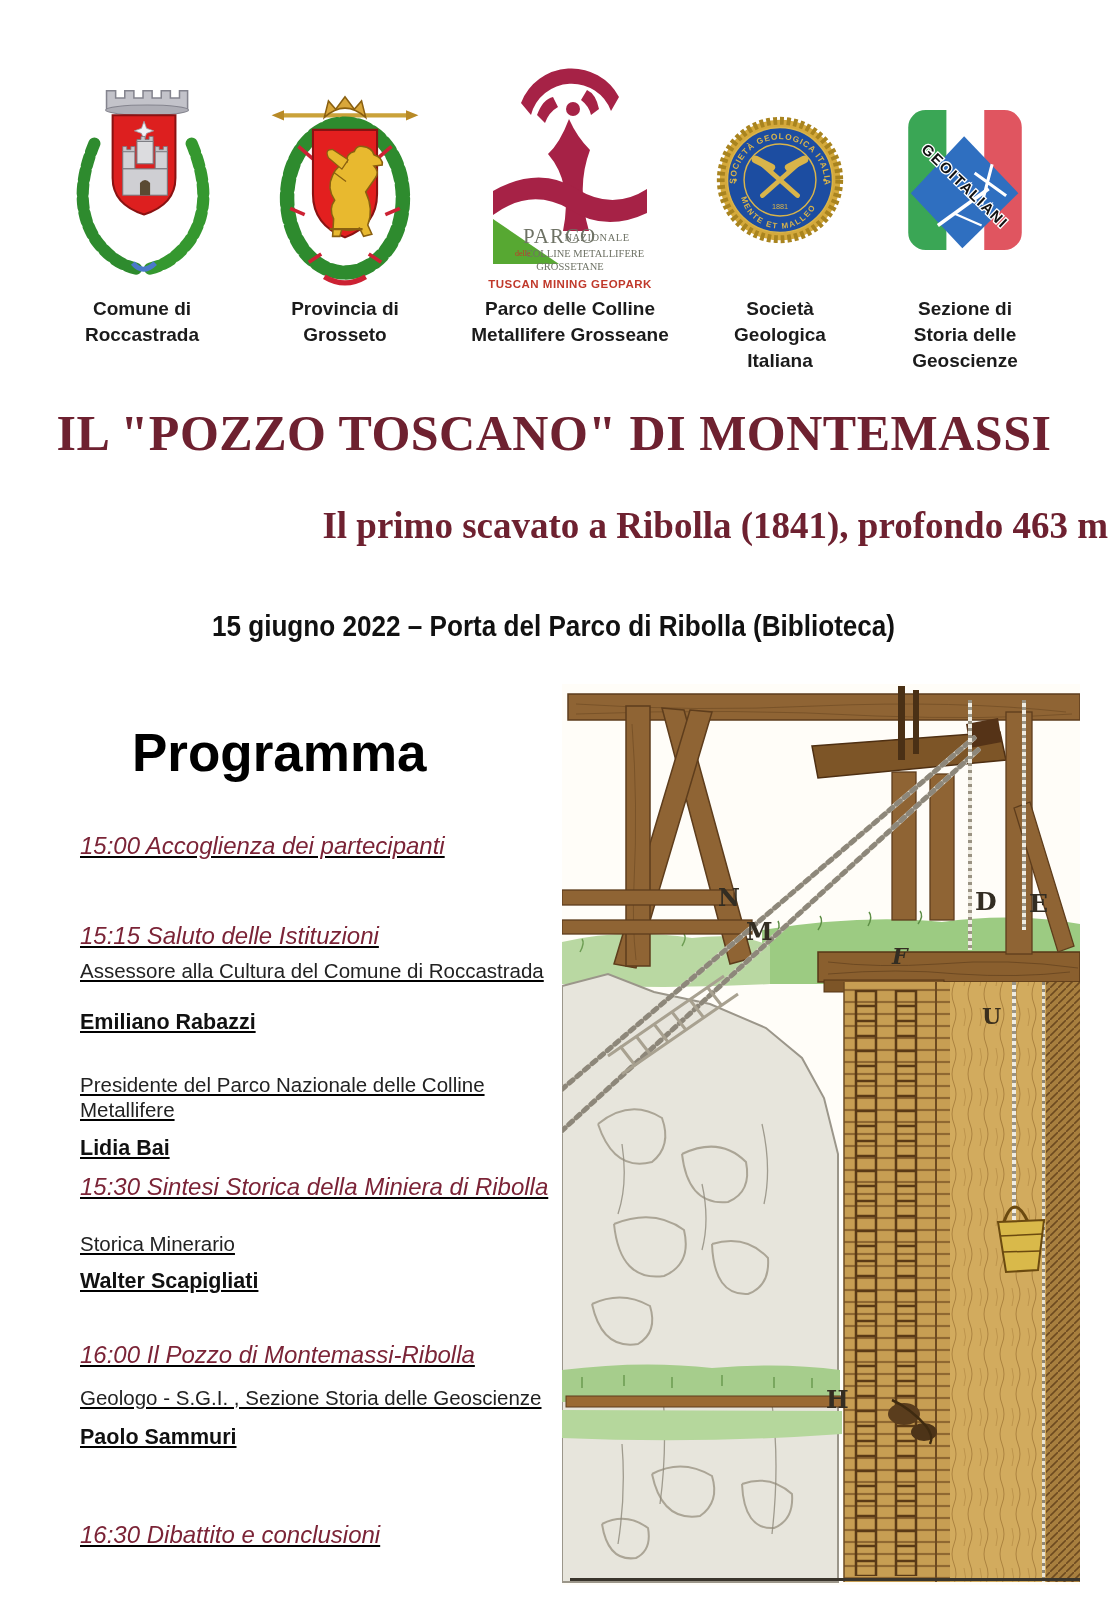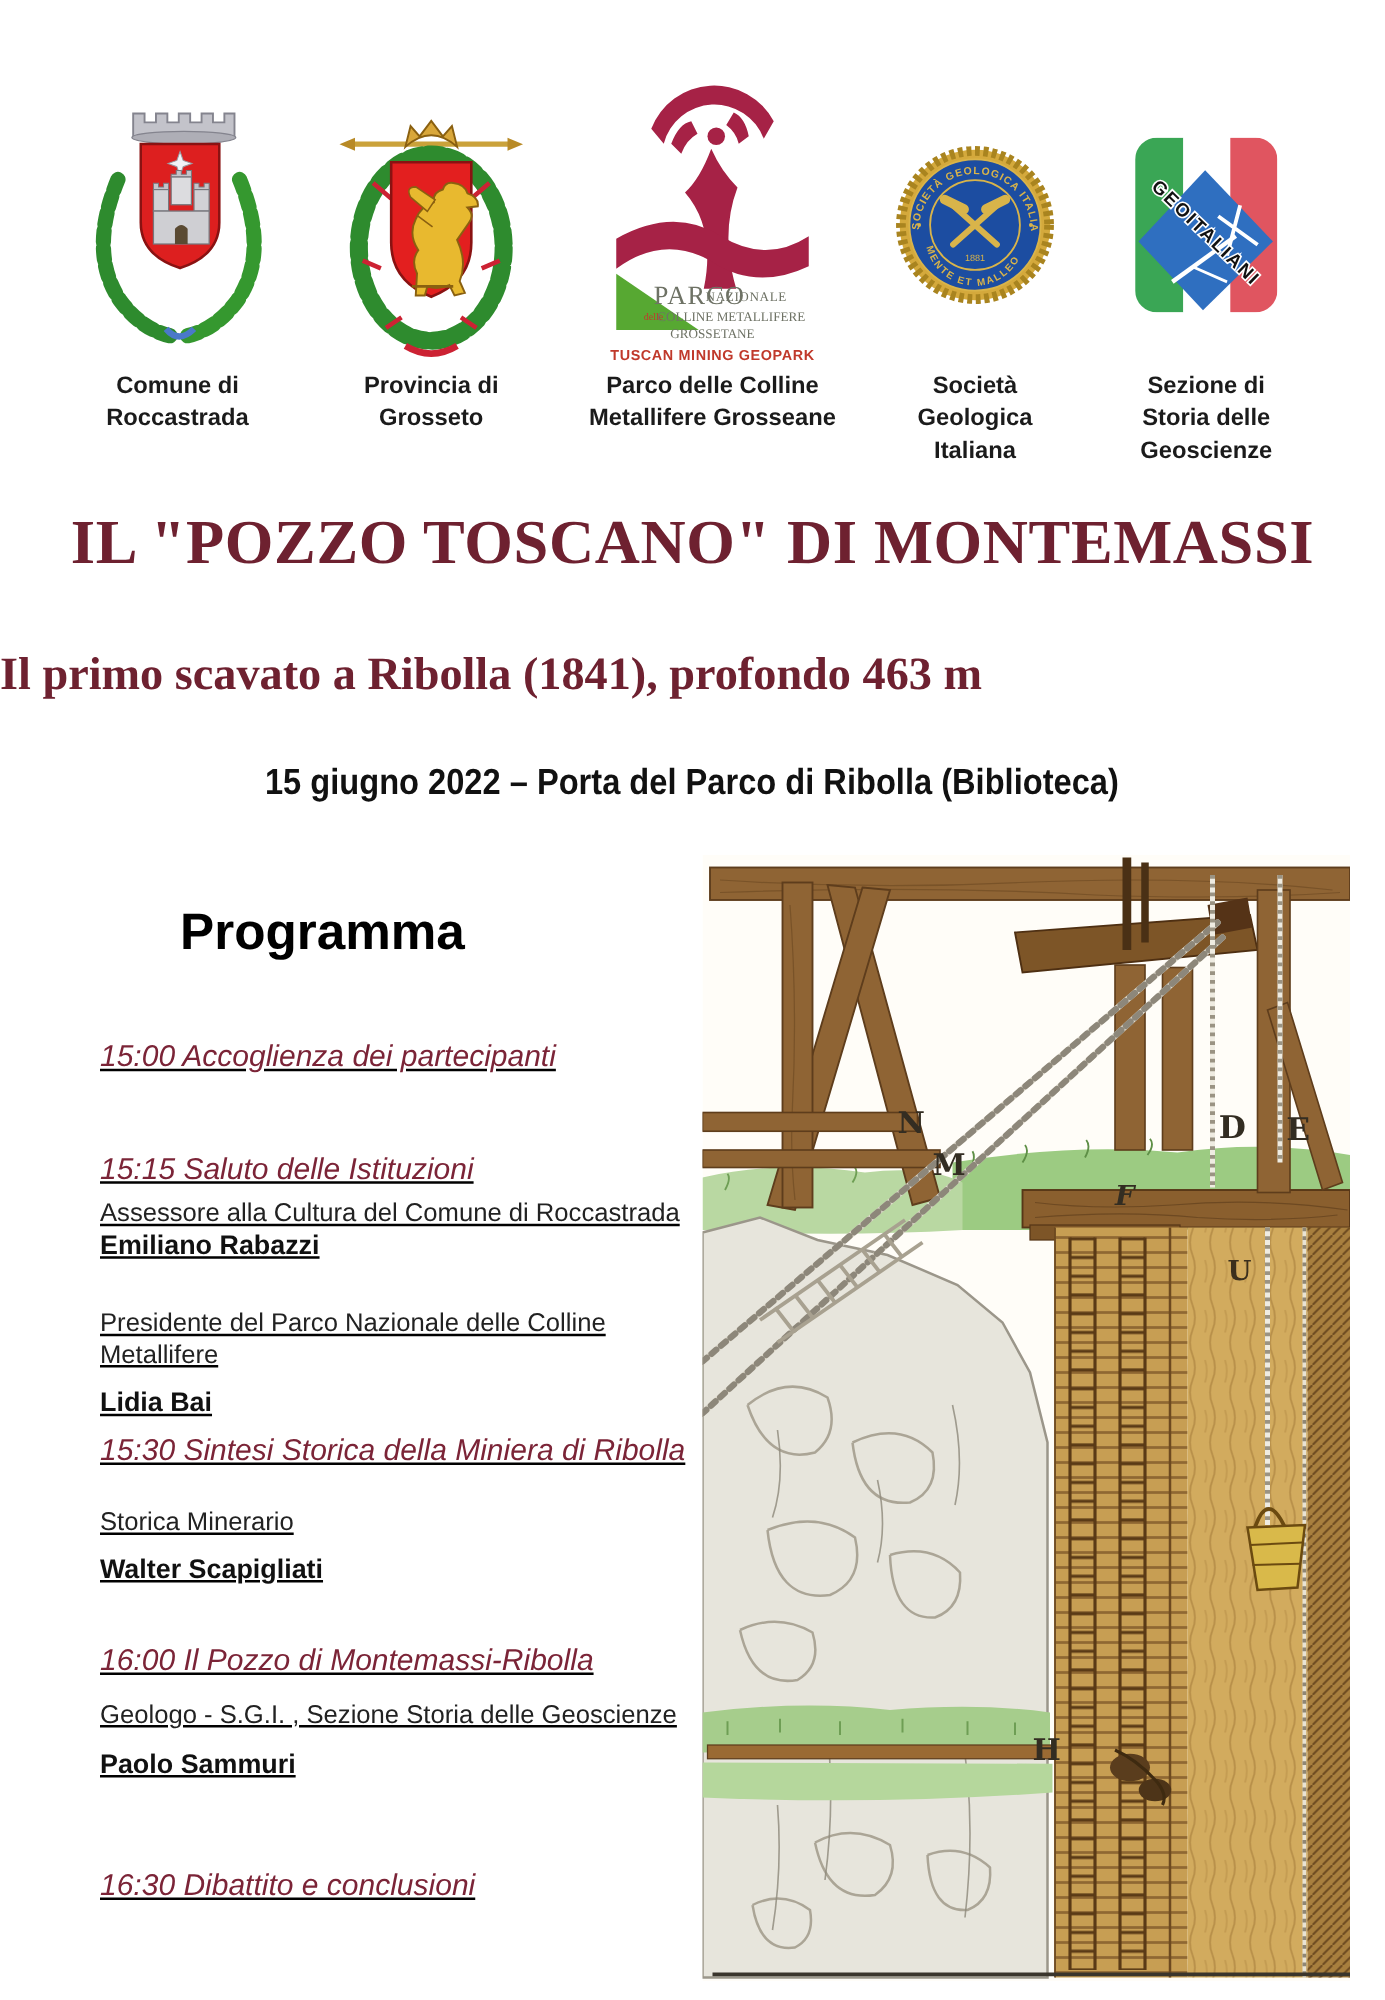--- a/index.html
+++ b/index.html
@@ -6,27 +6,27 @@
   .page{position:relative;width:1108px;height:1600px;background:#fff;overflow:hidden;
         font-family:"Liberation Sans",sans-serif;}
   
   .logo-block{position:absolute;top:66px;text-align:center;}
   .logo-art{height:228px;display:flex;align-items:center;justify-content:center;}
   .logo-caption{font-weight:bold;font-size:19px;line-height:26px;color:#1b1b1b;margin-top:2px;}
   
   .title{position:absolute;top:404px;left:0;width:100%;text-align:center;
          font-family:"Liberation Serif",serif;font-weight:bold;font-size:50px;
          color:var(--maroon,#6e2130);letter-spacing:0.5px;}
-  .subtitle{position:absolute;top:518px;left:0;width:100%;text-align:left;
+  .subtitle{position:absolute;top:504px;left:0;width:100%;text-align:right;
          font-family:"Liberation Serif",serif;font-weight:bold;font-size:37px;
          color:var(--maroon,#6e2130);}
   .dateline{position:absolute;top:610px;left:0;width:100%;text-align:center;
          font-weight:bold;font-size:29px;color:#111;}
   .dateline .squeeze{display:inline-block;transform:scaleX(0.9);transform-origin:center;}
-  .prog-heading{position:absolute;top:722px;left:144px;font-weight:bold;font-size:41px;color:#000;}
+  .prog-heading{position:absolute;top:722px;left:132px;font-weight:bold;font-size:53px;color:#000;}
   
   .program{position:absolute;left:80px;top:832px;width:492px;text-decoration:underline;}
   .p-time{font-style:italic;color:var(--prog,#7b2437);font-size:24px;line-height:28px;}
   .p-role{color:#222;font-size:20.5px;line-height:25px;}
   .p-name{color:#111;font-weight:bold;font-size:21.5px;line-height:27px;}
   
   .engraving{position:absolute;left:562px;top:684px;width:518px;height:901px;}
   svg text{user-select:none;}
 </style>
 </head>
@@ -181,21 +181,21 @@
   <div class="subtitle">Il primo scavato a Ribolla (1841), profondo 463 m</div>
   <div class="dateline">
     <span class="squeeze">15 giugno 2022 – Porta del Parco di Ribolla (Biblioteca)</span>
   </div>
   <div class="prog-heading">Programma</div>
 
   <div class="program">
     <div class="p-time" style="margin-top:0">15:00 Accoglienza dei partecipanti</div>
     <div class="p-time" style="margin-top:62px">15:15 Saluto delle Istituzioni</div>
     <div class="p-role" style="margin-top:8px">Assessore alla Cultura del Comune di Roccastrada</div>
-    <div class="p-name" style="margin-top:0">Emiliano Rabazzi</div>
+    <div class="p-name" style="margin-top:26px">Emiliano Rabazzi</div>
     <div class="p-role" style="margin-top:36px">Presidente del Parco Nazionale delle Colline Metallifere</div>
     <div class="p-name" style="margin-top:13px">Lidia Bai</div>
     <div class="p-time" style="margin-top:11px">15:30 Sintesi Storica della Miniera di Ribolla</div>
     <div class="p-role" style="margin-top:30px">Storica Minerario</div>
     <div class="p-name" style="margin-top:12px">Walter Scapigliati</div>
     <div class="p-time" style="margin-top:46px">16:00 Il Pozzo di Montemassi-Ribolla</div>
     <div class="p-role" style="margin-top:16px">Geologo - S.G.I. , Sezione Storia delle Geoscienze</div>
     <div class="p-name" style="margin-top:14px">Paolo Sammuri</div>
     <div class="p-time" style="margin-top:70px">16:30 Dibattito e conclusioni</div>
   </div>

